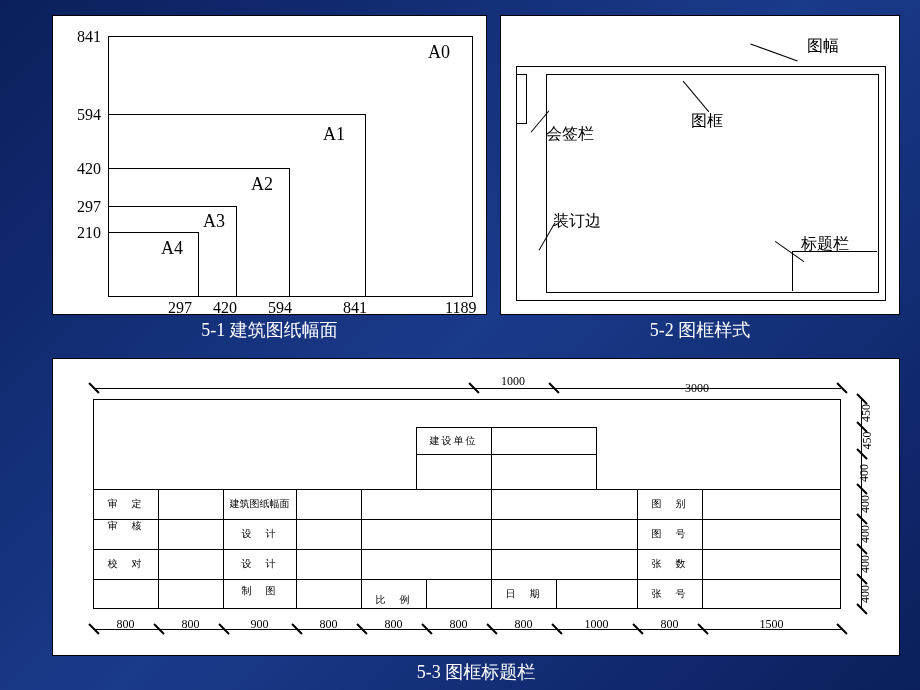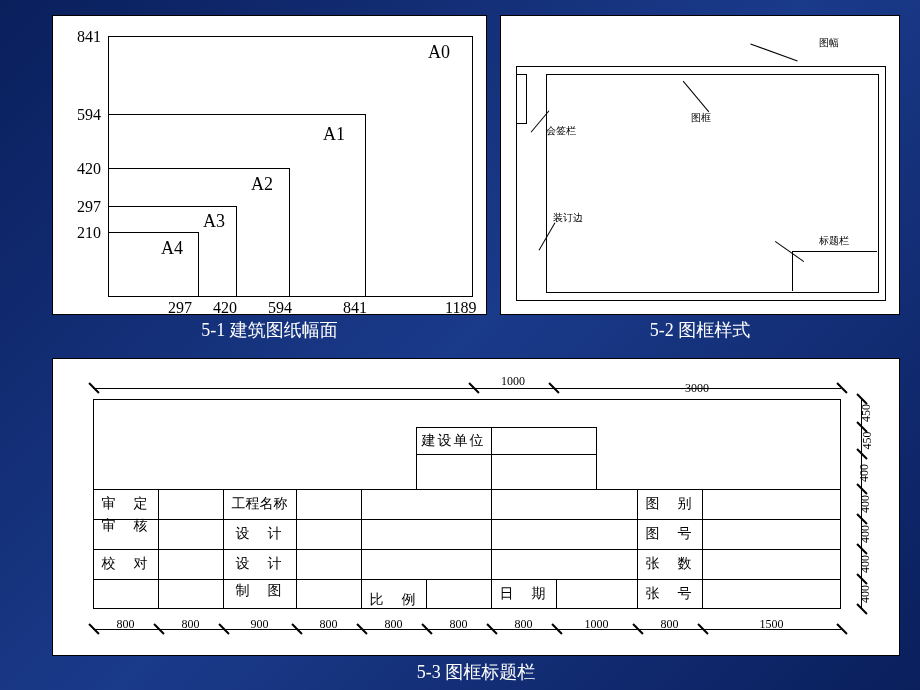--- a/index.html
+++ b/index.html
@@ -20,29 +20,29 @@
 #p1 .ylabel{position:absolute;left:8px;font-size:16px;text-align:right;width:40px}
 #p1 .xlabel{position:absolute;top:283px;font-size:16px}
 #p1 .size-label{position:absolute;font-size:18px}
 
 
 #p2{left:500px;top:15px;width:400px;height:300px}
 #p2 .outer{position:absolute;left:15px;top:50px;width:370px;height:235px;border:1px solid #000}
 #p2 .inner{position:absolute;left:45px;top:58px;width:333px;height:219px;border:1px solid #000}
 #p2 .sign-box{position:absolute;left:16px;top:58px;width:10px;height:50px;border:1px solid #000;border-left:none}
 #p2 .title-box{position:absolute;right:22px;bottom:23px;width:85px;height:40px;border:1px solid #000;border-right:none;border-bottom:none}
-#p2 .lbl{position:absolute;font-size:10px}
+#p2 .lbl{position:absolute;font-size:16px}
 #p2 .lead{position:absolute;background:#000}
 
 
 #p3{left:52px;top:358px;width:848px;height:298px}
 #p3 .frame{position:absolute;left:40px;top:40px;width:748px;height:210px;border:1px solid #000}
 #p3 .hline{position:absolute;background:#000;height:1px}
 #p3 .vline{position:absolute;background:#000;width:1px}
-#p3 .cell{position:absolute;font-size:14px;display:flex;align-items:center;justify-content:center;letter-spacing:2px}
+#p3 .cell{position:absolute;font-size:10px;display:flex;align-items:center;justify-content:center;letter-spacing:2px}
 #p3 .dim{position:absolute;font-size:12px;text-align:center}
 #p3 .tick{position:absolute;width:14px;height:2px;background:#000;transform:rotate(45deg)}
 
 </style>
 </head>
 <body>
 
 <div id="p1" class="panel">
   <div class="left-line"></div>
   <div class="bottom-line"></div>
@@ -120,21 +120,21 @@
   <div class="vline" style="left:373px;top:220px;height:30px"></div>
   <div class="vline" style="left:438px;top:68px;height:182px"></div>
   <div class="vline" style="left:503px;top:220px;height:30px"></div>
   <div class="vline" style="left:543px;top:68px;height:62px"></div>
   <div class="vline" style="left:584px;top:130px;height:120px"></div>
   <div class="vline" style="left:649px;top:130px;height:120px"></div>
 
   <div class="cell" style="left:363px;top:68px;width:75px;height:27px">建设单位</div>
 
   <div class="cell" style="left:40px;top:130px;width:65px;height:30px">审　定</div>
-  <div class="cell" style="left:170px;top:130px;width:73px;height:30px;letter-spacing:0">工程名称</div>
+  <div class="cell" style="left:170px;top:130px;width:73px;height:30px;letter-spacing:0">建筑图纸幅面</div>
   <div class="cell" style="left:584px;top:130px;width:65px;height:30px">图　别</div>
 
   <div class="cell" style="left:40px;top:152px;width:65px;height:30px">审　核</div>
   <div class="cell" style="left:170px;top:160px;width:73px;height:30px">设　计</div>
   <div class="cell" style="left:584px;top:160px;width:65px;height:30px">图　号</div>
 
   <div class="cell" style="left:40px;top:190px;width:65px;height:30px">校　对</div>
   <div class="cell" style="left:170px;top:190px;width:73px;height:30px">设　计</div>
   <div class="cell" style="left:584px;top:190px;width:65px;height:30px">张　数</div>
 

